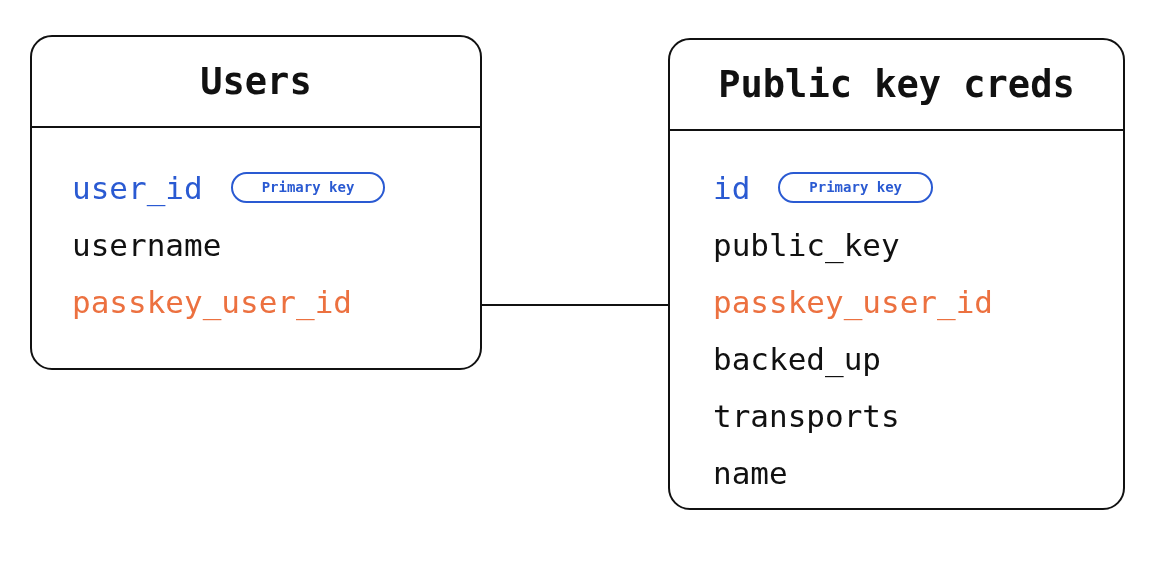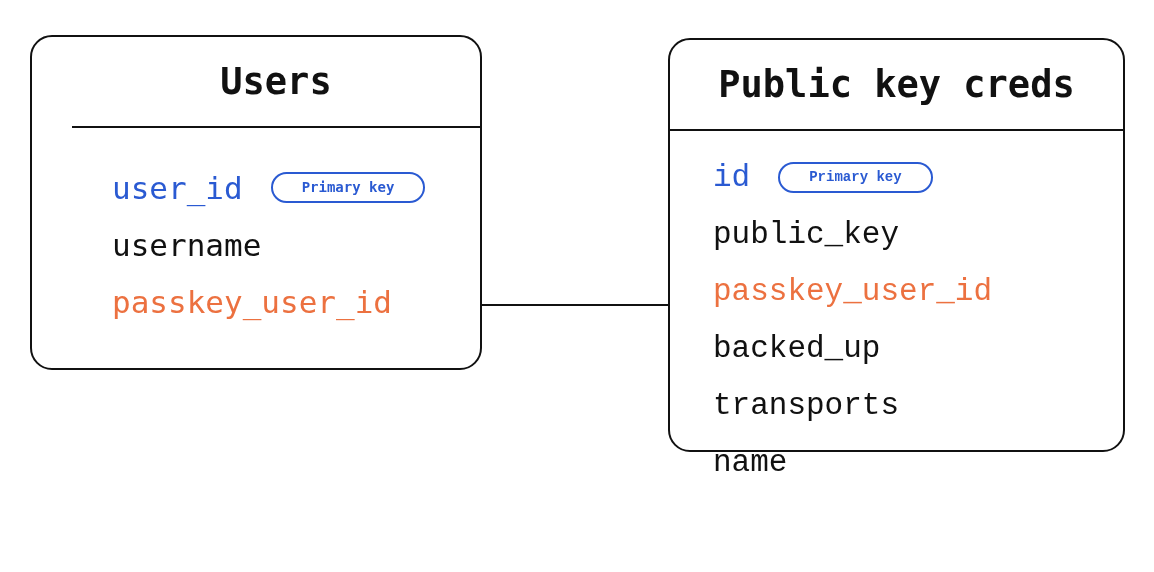--- a/index.html
+++ b/index.html
@@ -22,38 +22,38 @@
     height: 572px;
     background: var(--bg);
     overflow: hidden;
   }
   .table-box {
     position: absolute;
     background: var(--bg);
     border: 2px solid var(--stroke);
     border-radius: 22px;
   }
-  .table-box.users { left: 30px; top: 35px; width: 452px; height: 335px; padding-left: 40px; }
-  .table-box.creds { left: 668px; top: 38px; width: 457px; height: 414px; }
+  .table-box.users { left: 30px; top: 35px; width: 452px; height: 335px; }
+  .table-box.creds { left: 668px; top: 38px; width: 457px; height: 472px; }
   .table-header {
     height: 91px;
     border-bottom: 2px solid var(--stroke);
     display: flex;
     align-items: center;
     justify-content: center;
   }
   .table-title {
     margin: 0;
     font-size: 37px;
     font-weight: bold;
     color: var(--text);
     white-space: nowrap;
   }
   .fields { padding: 31px 16px 0 40px; text-align: right; }
-  .creds .fields { padding: 18px 16px 0 43px; font-family: Liberation Mono, monospace; }
+  .creds .fields { padding: 28px 16px 0 43px; }
   .field-row {
     height: 57px;
     display: flex;
     align-items: center;
     gap: 28px;
     white-space: nowrap;
   }
   .field-label {
     font-size: 31px;
     color: var(--text);

